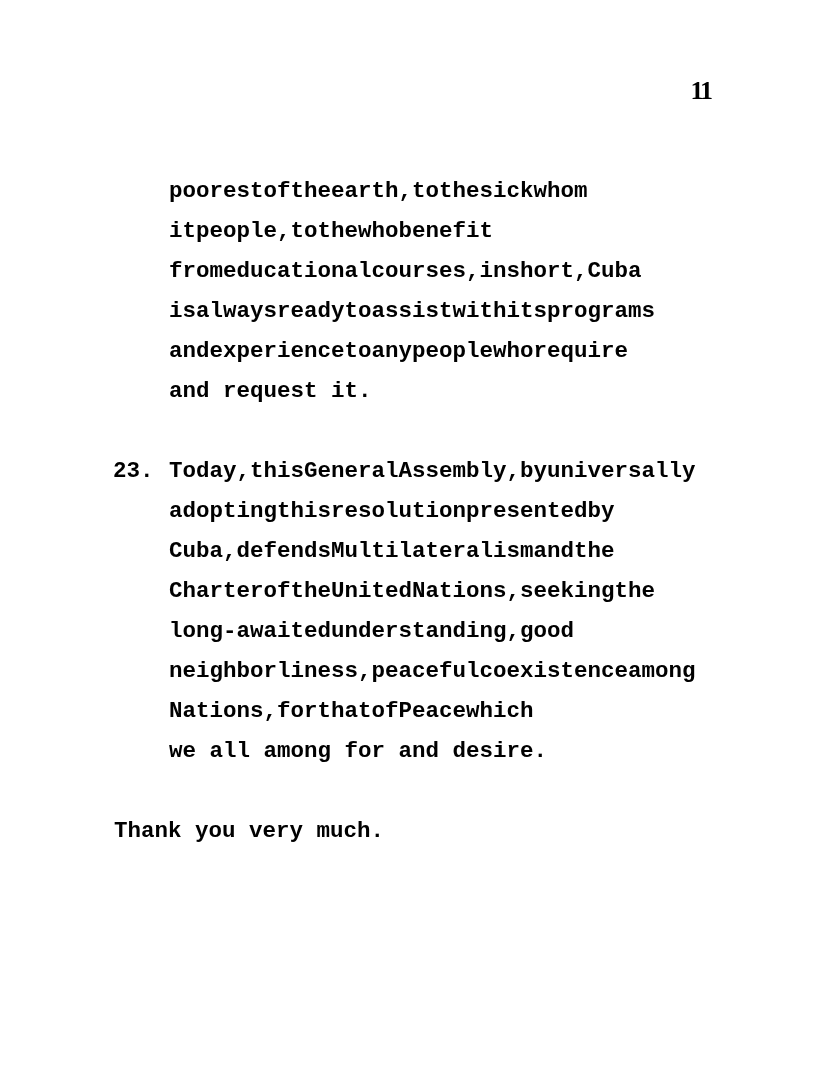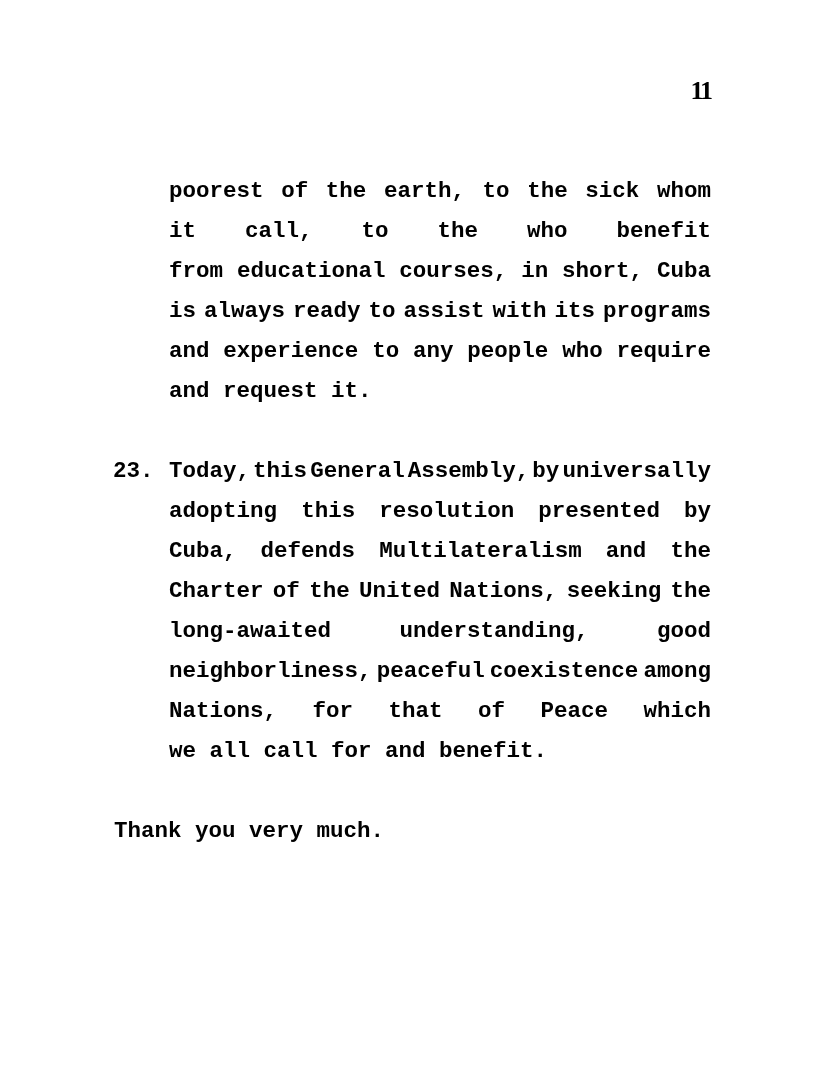--- a/index.html
+++ b/index.html
@@ -46,21 +46,21 @@
     line-height: 40px;
     white-space: pre;
   }
   .line {
     height: 40px;
     line-height: 40px;
     white-space: pre;
   }
   .line.just {
     display: flex;
-    justify-content: space-between;
+    justify-content: flex-start;
   }
   .line.just span { flex: 0 0 auto; }
   .closing {
     position: absolute;
     top: 811px;
     left: 114px;
     font-size: 22.5px;
     height: 40px;
     line-height: 40px;
     white-space: pre;
@@ -68,33 +68,33 @@
 </style>
 </head>
 <body>
 
 <div class="page" style="background: rgb(255, 255, 255); color: rgb(0, 0, 0);">
   <div class="page-number">11</div>
 
   <div class="doc-body" id="doc-body">
       <div class="para">
         <div class="line just"><span>poorest</span><span>of</span><span>the</span><span>earth,</span><span>to</span><span>the</span><span>sick</span><span>whom</span></div>
-        <div class="line just"><span>it</span><span>call,</span><span>to</span><span>the</span><span>who</span><span>benefit</span></div>
+        <div class="line just"><span>it</span><span>people,</span><span>to</span><span>the</span><span>who</span><span>benefit</span></div>
         <div class="line just"><span>from</span><span>educational</span><span>courses,</span><span>in</span><span>short,</span><span>Cuba</span></div>
         <div class="line just"><span>is</span><span>always</span><span>ready</span><span>to</span><span>assist</span><span>with</span><span>its</span><span>programs</span></div>
         <div class="line just"><span>and</span><span>experience</span><span>to</span><span>any</span><span>people</span><span>who</span><span>require</span></div>
         <div class="line">and request it.</div>
       </div>
       <div class="para">
         <span class="para-num">23.</span>
         <div class="line just"><span>Today,</span><span>this</span><span>General</span><span>Assembly,</span><span>by</span><span>universally</span></div>
         <div class="line just"><span>adopting</span><span>this</span><span>resolution</span><span>presented</span><span>by</span></div>
         <div class="line just"><span>Cuba,</span><span>defends</span><span>Multilateralism</span><span>and</span><span>the</span></div>
         <div class="line just"><span>Charter</span><span>of</span><span>the</span><span>United</span><span>Nations,</span><span>seeking</span><span>the</span></div>
         <div class="line just"><span>long-awaited</span><span>understanding,</span><span>good</span></div>
         <div class="line just"><span>neighborliness,</span><span>peaceful</span><span>coexistence</span><span>among</span></div>
         <div class="line just"><span>Nations,</span><span>for</span><span>that</span><span>of</span><span>Peace</span><span>which</span></div>
-        <div class="line">we all call for and benefit.</div>
+        <div class="line">we all among for and desire.</div>
       </div>
     </div>
 
   <div class="closing">Thank you very much.</div>
 </div>
 
 </body></html>

